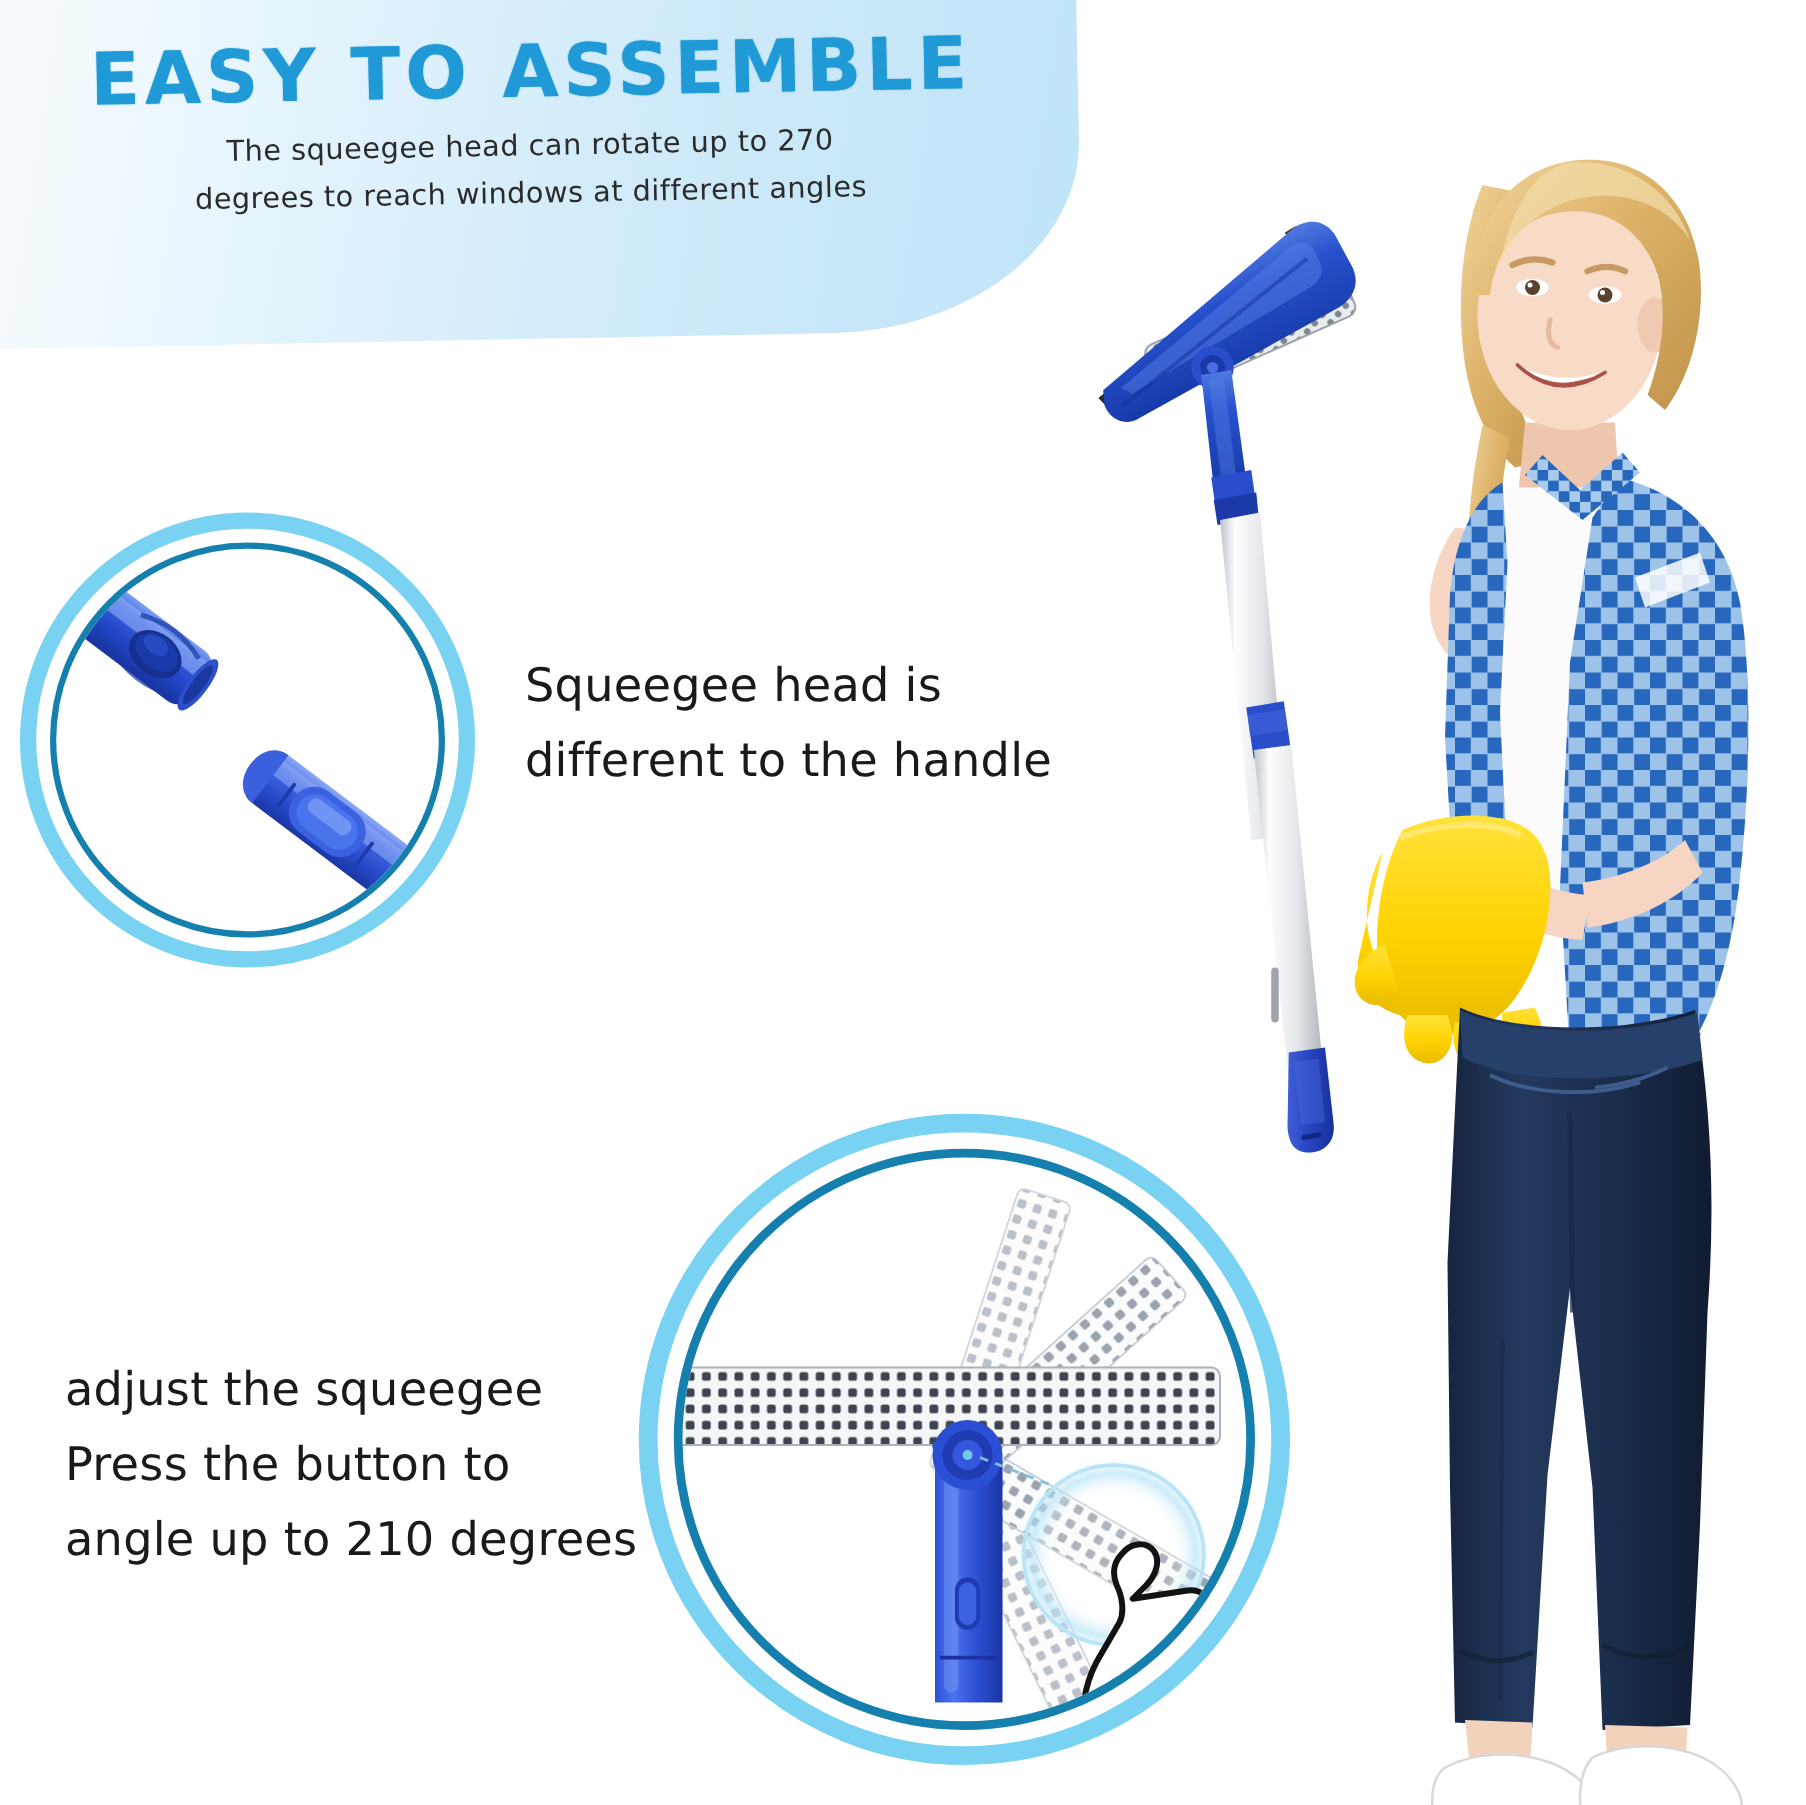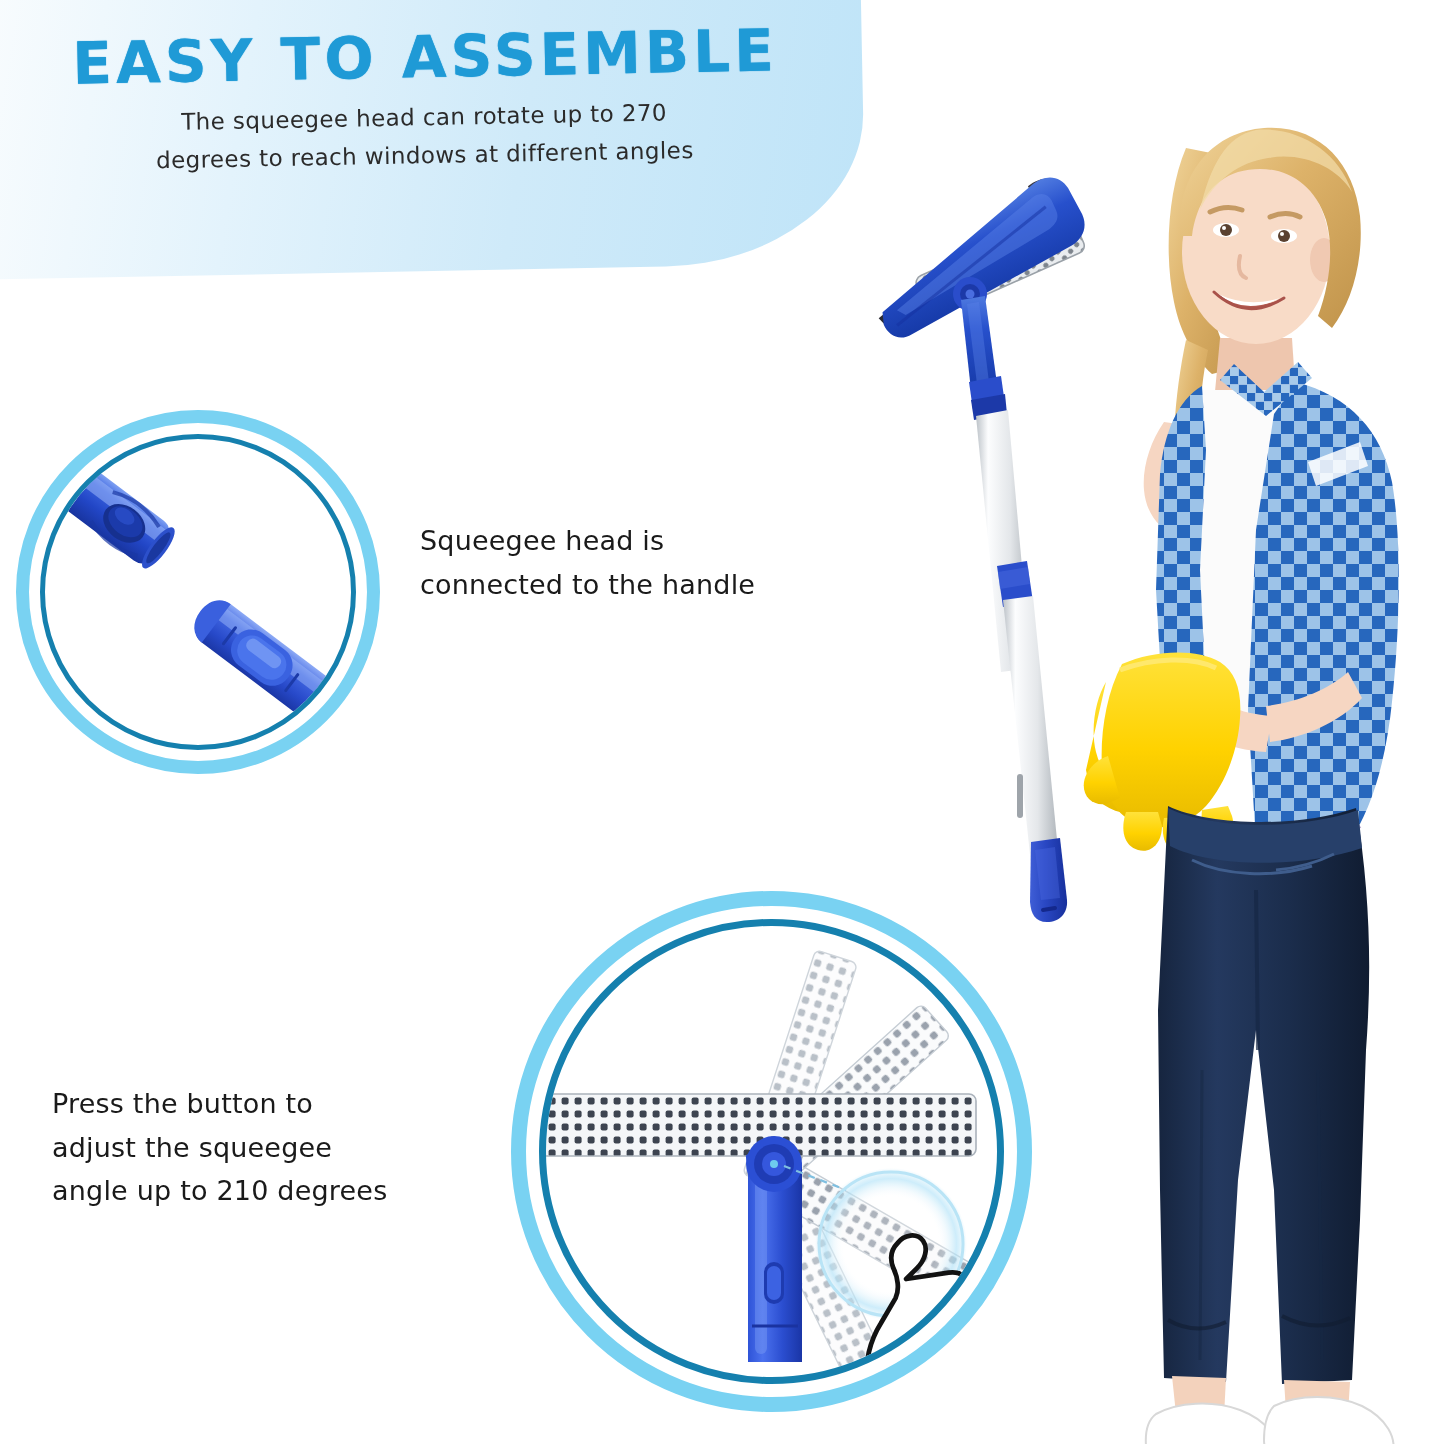--- a/index.html
+++ b/index.html
@@ -75,21 +75,21 @@
   #circle-bottom .ring-inner{left:28px;top:28px;right:28px;bottom:28px;border-width:7px;}
   #circle-bottom .clipwrap{
     position:absolute;left:35px;top:35px;width:451px;height:451px;
     border-radius:50%;overflow:hidden;background:#fff;
   }
 
   
   .body-text{
     position:absolute;
     font-family:"DejaVu Sans", sans-serif;
-    font-size:27px;
+    font-size:37px;
     line-height:1.62;
     color:#1a1a1a;
     letter-spacing:0.2px;
   }
   #text-snap{left:420px;top:519px;width:500px;}
   #text-press{left:52px;top:1082px;width:470px;}
 
   
   #product{position:absolute;left:845px;top:170px;width:280px;height:760px;}
 
@@ -484,20 +484,20 @@
         <path d="M74 140 L92 152" stroke="#121212" stroke-width="4" stroke-linecap="round"></path>
       </g>
     </svg>
   </div>
   <div class="ring-inner" style="background:transparent;"></div>
   <div class="ring-outer"></div>
 </div>
 
 <div class="body-text nosel" id="text-snap">
   <div>Squeegee head is</div>
-  <div>connected to the handle</div>
+  <div>different to the handle</div>
 </div>
 
 <div class="body-text nosel" id="text-press">
+  <div>adjust the squeegee</div>
   <div>Press the button to</div>
-  <div>adjust the squeegee</div>
   <div>angle up to 210 degrees</div>
 </div>
 
 </body></html>

